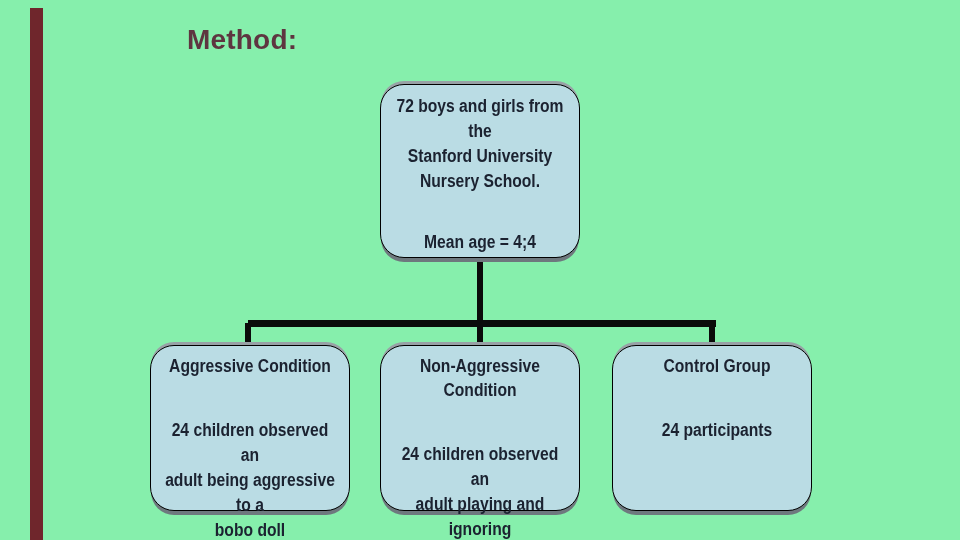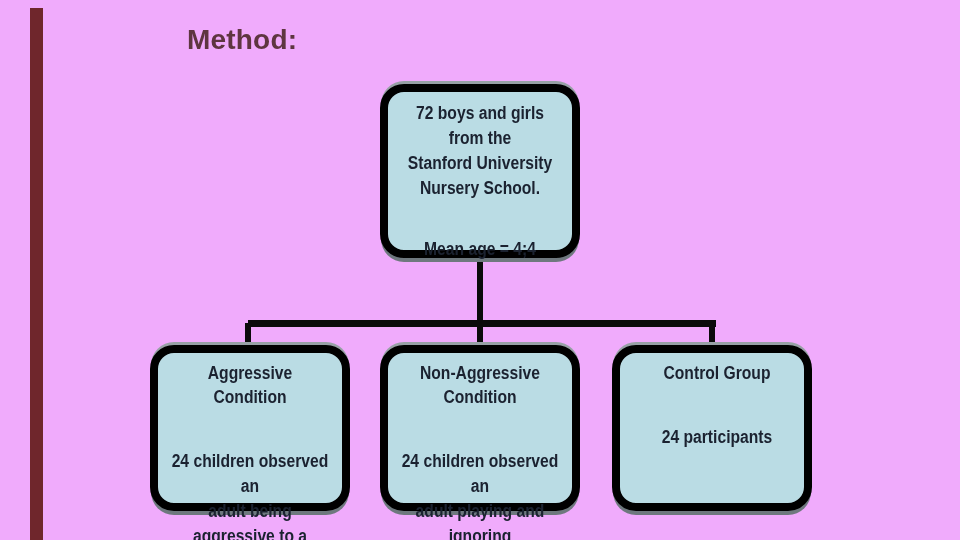--- a/index.html
+++ b/index.html
@@ -1,31 +1,31 @@
 <!DOCTYPE html>
 <html><head>
 <meta charset="utf-8">
 <style>
   html,body{margin:0;padding:0;background:#ffffff;}
   .slide{
-    position:relative;width:960px;height:540px;background:#f0abfc;overflow:hidden;
+    position:relative;width:960px;height:540px;background:#86efac;overflow:hidden;
     font-family:"Liberation Sans",sans-serif;
   }
   .accent-bar{
     position:absolute;left:30px;top:8px;width:13px;height:532px;
     background:#6f262c;
   }
   .title{
     position:absolute;left:187px;top:24px;margin:0;
     font-size:28px;font-weight:700;color:#5e3540;letter-spacing:0.2px;
   }
   .diagram{position:absolute;left:0;top:0;width:960px;height:540px;}
   .box{
     position:absolute;box-sizing:border-box;
-    background:#badce4;border:8px solid #000000;border-radius:24px;
+    background:#badce4;border:1px solid #000000;border-radius:24px;
     box-shadow:0 -4px 0 -1px #98a1a6, 0 5px 0 -1px #6e787e;
     color:#1b2230;text-align:center;
   }
   .root-box{left:380px;top:84px;width:200px;height:174px;}
   .child-box{top:345px;width:200px;height:166px;}
   .child-box.c0{left:150px;}
   .child-box.c1{left:380px;}
   .child-box.c2{left:612px;padding-left:10px;}
   .cond{transform:scaleX(0.87);transform-origin:50% 50%;}
   .root-lines{margin-top:9px;font-size:18px;font-weight:700;line-height:25px;}

